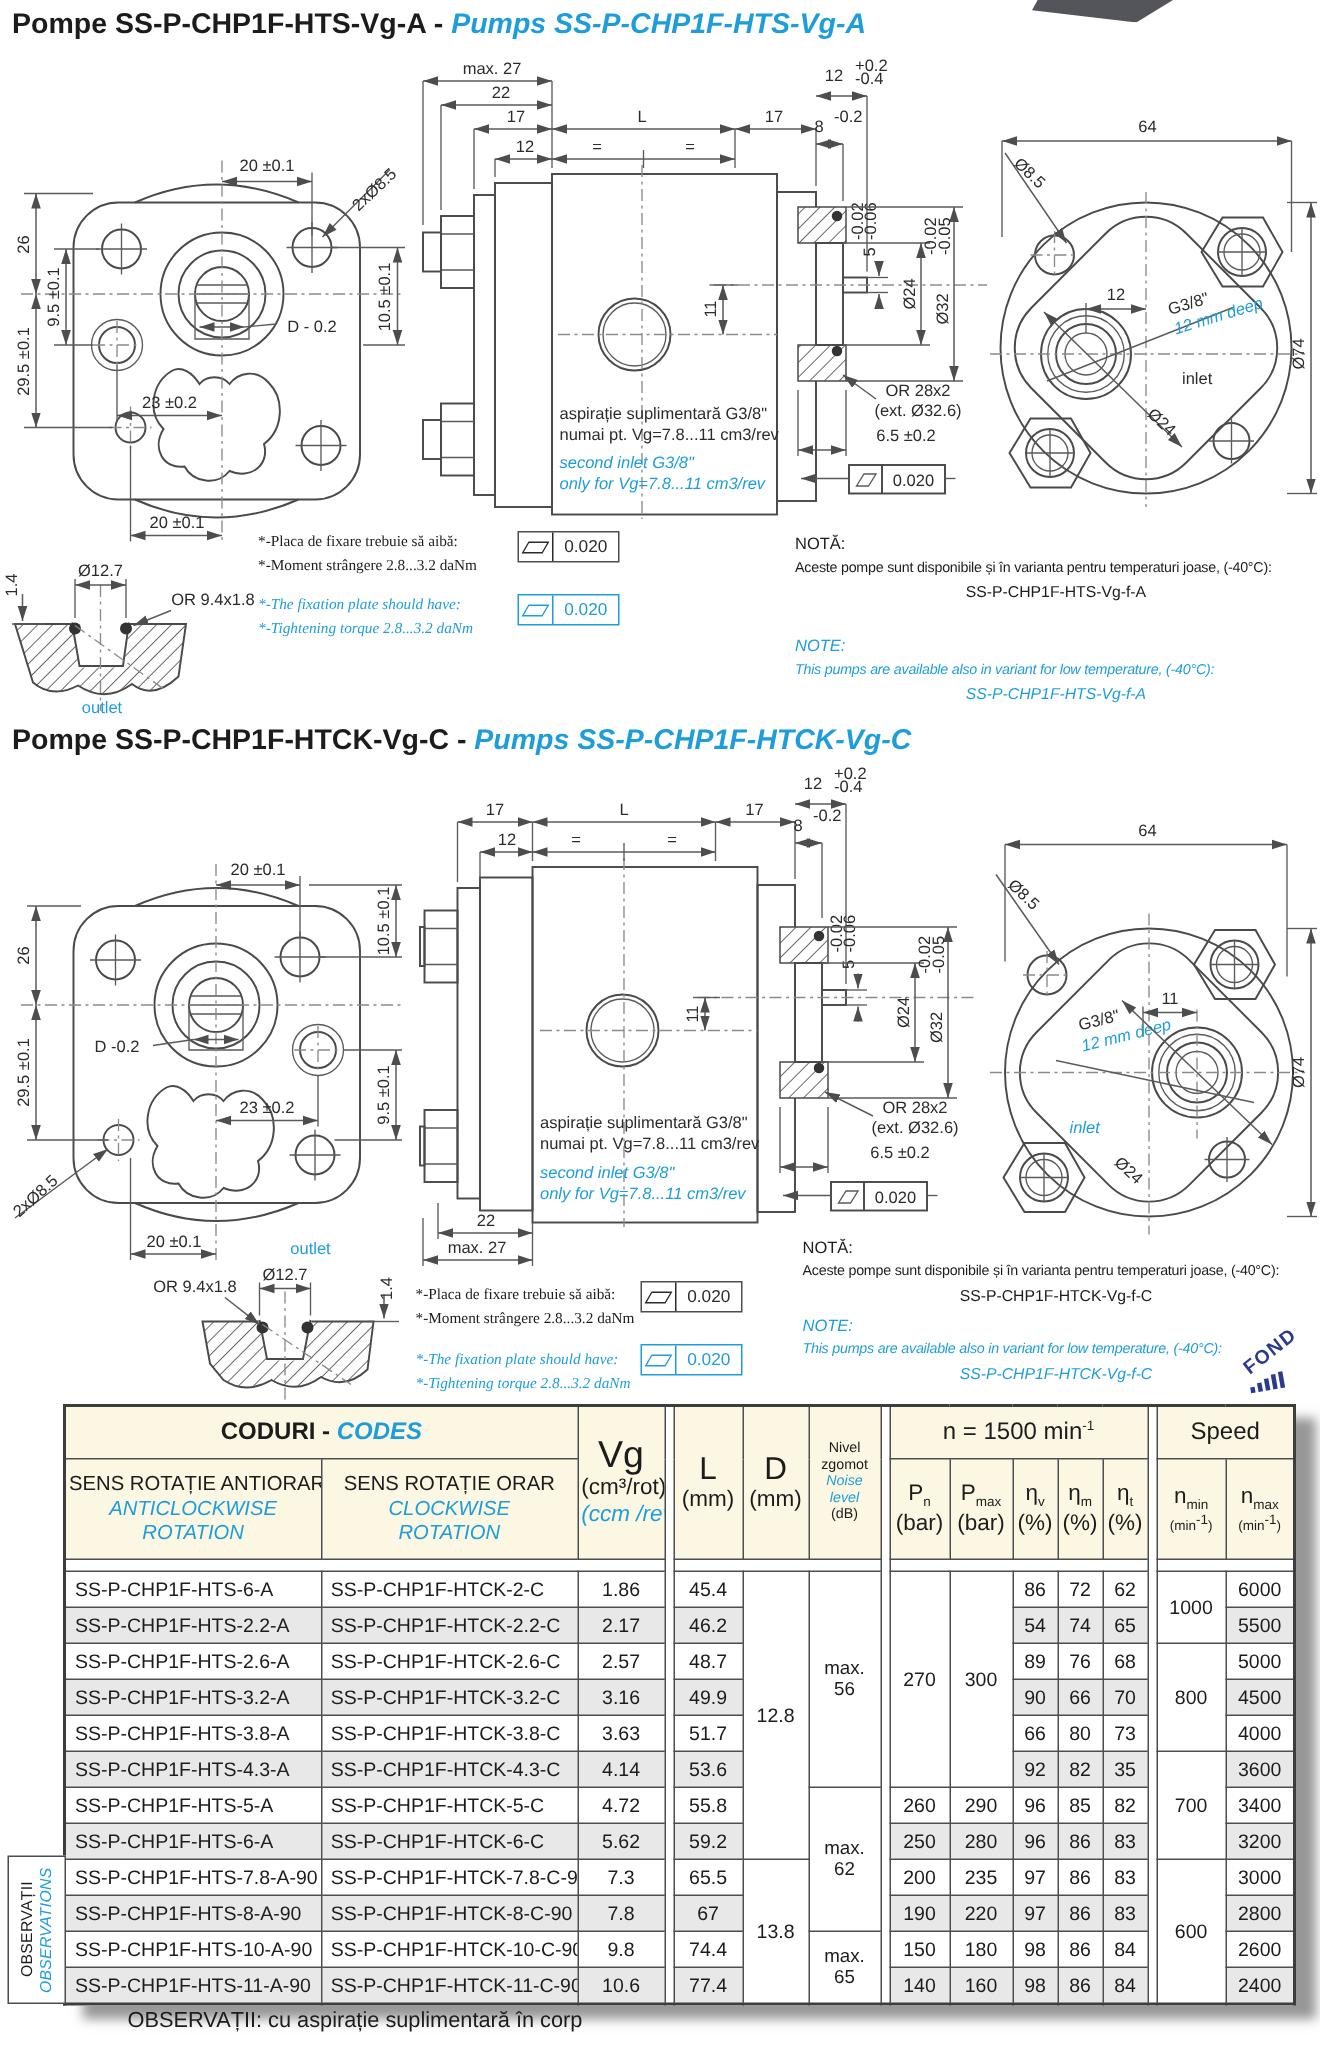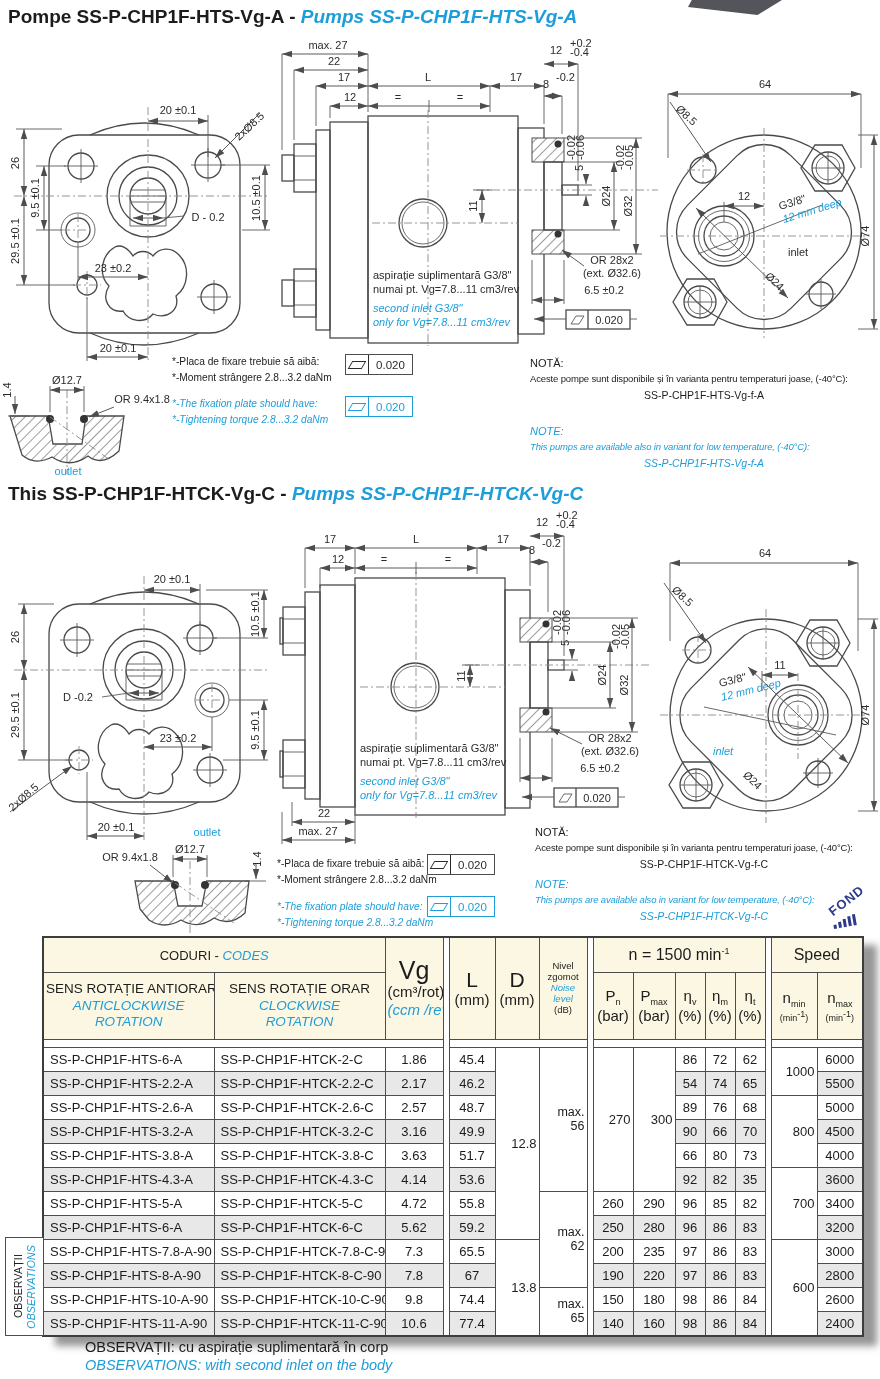--- a/index.html
+++ b/index.html
@@ -3,46 +3,46 @@
 <meta charset="utf-8">
 <style>
   html,body{margin:0;padding:0;background:#fff;font-family:"Liberation Sans",sans-serif;}
   .page{position:relative;width:880px;height:1379px;background:#fff;color:#1c1c1c;overflow:hidden;}
   .abs{position:absolute;text-align:center;}
   .title{font-size:19px;font-weight:bold;white-space:nowrap;}
   .bi{color:#1d9dd9;font-style:italic;}
   .nota-h{font-size:11px;}
   .nota-b{font-size:9.5px;letter-spacing:-0.15px;white-space:nowrap;}
   .nota-c{font-size:10.5px;width:348px;text-align:center;}
-  .fixt{font-size:10.2px;white-space:nowrap;}
+  .fixt{font-size:10.2px;white-space:nowrap;font-family:Liberation Serif, serif;}
   .fbox{display:flex;width:66px;height:19px;border:1.4px solid #4d4d4d;background:#fff;font-size:11.5px;color:#2b2b2b;}
   .fbox .fcell{width:22px;border-right:1.4px solid currentColor;display:flex;align-items:center;justify-content:center;}
   .fbox .fval{flex:1;display:flex;align-items:center;justify-content:center;}
   .pgram{width:12px;height:6px;border:1.2px solid currentColor;transform:skewX(-30deg);}
   .fbox.bluebox{border-color:#1d9dd9;color:#1d9dd9;}
   
   svg.draw{position:absolute;overflow:visible;}
   svg text{font-family:"Liberation Sans",sans-serif;fill:#2b2b2b;font-size:11px;}
   .ol{stroke:#4a4a4a;stroke-width:1.3;fill:none;}
   .th{stroke:#5a5a5a;stroke-width:0.9;fill:none;}
   .dl{stroke:#5a5a5a;stroke-width:1;fill:none;}
   .cl{stroke:#8a8a8a;stroke-width:0.9;fill:none;stroke-dasharray:8 3 2 3;}
   .tb{fill:#1d9dd9;}
   .ti{font-style:italic;}
   
   .dtable{position:absolute;left:42px;top:936px;width:820px;border-collapse:collapse;table-layout:fixed;border:2px solid #3d3d3d;box-shadow:13px 9px 7px rgba(125,125,125,0.8);}
   .dtable th,.dtable td{border:1px solid #4d4d4d;padding:0 2px;text-align:center;overflow:hidden;white-space:nowrap;color:#1c1c1c;}
   .dtable th{background:#fbf7e2;font-weight:normal;vertical-align:middle;}
   .ha th{height:34px;}
   .hb th{height:66px;font-size:13.5px;line-height:1.25;}
-  .coduri{font-weight:normal;font-size:13px;}
+  .coduri{font-weight:bold;font-size:16px;}
   .sp td{height:7px;background:#fff;}
   .r td{height:23px;font-size:13px;}
   .r.alt td{background:#e8e8e8;}
-  .dtable td.m{background:#fff;text-align:right;}
+  .dtable td.m{background:#fff;}
   .dtable td.gap{background:#fff;border-top:none;border-bottom:none;}
   .code{text-align:left !important;padding-left:6px !important;}
   .vg-big{font-size:25px;line-height:1;}
   .unit{font-size:15px;line-height:1.2;}
   .big-ld{font-size:21px;line-height:1.1;}
   .noise-h{font-size:9.5px;line-height:1.15;}
   .grp{font-size:16px;}
   .sym{font-size:15px;}
   .dtable sub{font-size:9px;}
   .dtable sup{font-size:9px;}
@@ -325,21 +325,21 @@
     </div>
 
 <div class="abs nota-h" style="left:530px;top:357px">NOTĂ:</div>
 <div class="abs nota-b" style="left:530px;top:373px">Aceste pompe sunt disponibile și în varianta pentru temperaturi joase, (-40°C):</div>
 <div class="abs nota-c" style="left:530px;top:389px">SS-P-CHP1F-HTS-Vg-f-A</div>
 <div class="abs nota-h bi" style="left:530px;top:425px">NOTE:</div>
 <div class="abs nota-b bi" style="left:530px;top:441px">This pumps are available also in variant for low temperature, (-40°C):</div>
 <div class="abs nota-c bi" style="left:530px;top:457px">SS-P-CHP1F-HTS-Vg-f-A</div>
 
 <div class="abs title" style="left:8px;top:483px">
-  <span>This SS-P-CHP1F-HTCK-Vg-C - </span><span class="bi">Pumps SS-P-CHP1F-HTCK-Vg-C</span>
+  <span>Pompe SS-P-CHP1F-HTCK-Vg-C - </span><span class="bi">Pumps SS-P-CHP1F-HTCK-Vg-C</span>
 </div>
 
 <svg class="draw" style="left:2px;top:548px" width="278" height="298" viewBox="0 0 278 298">
   <g>
     <rect class="ol" x="47" y="56" width="191" height="198" rx="30"></rect>
     <path class="ol" d="M88 56 Q142 32 197 56"></path>
     <path class="ol" d="M88 254 Q142 278 197 254"></path>
     <circle class="ol" cx="142" cy="122" r="41"></circle>
         <circle class="ol" cx="142" cy="122" r="29"></circle>
         <circle class="ol" cx="142" cy="122" r="18"></circle>
@@ -843,15 +843,14 @@
 </tr>
 </tbody>
     </table>
 
 <div class="sidebox">
   <span class="vtxt">OBSERVAȚII</span>
   <span class="vtxt bi">OBSERVATIONS</span>
 </div>
 
 <div class="abs foot1" style="left:85px;top:1339px">OBSERVAȚII: cu aspirație suplimentară în corp</div>
-<div class="abs foot1 bi" style="left:85px;top:1357px">OBSERVATIONS: with second inlet on the body</div>
 
 </div>
 
 </body></html>

